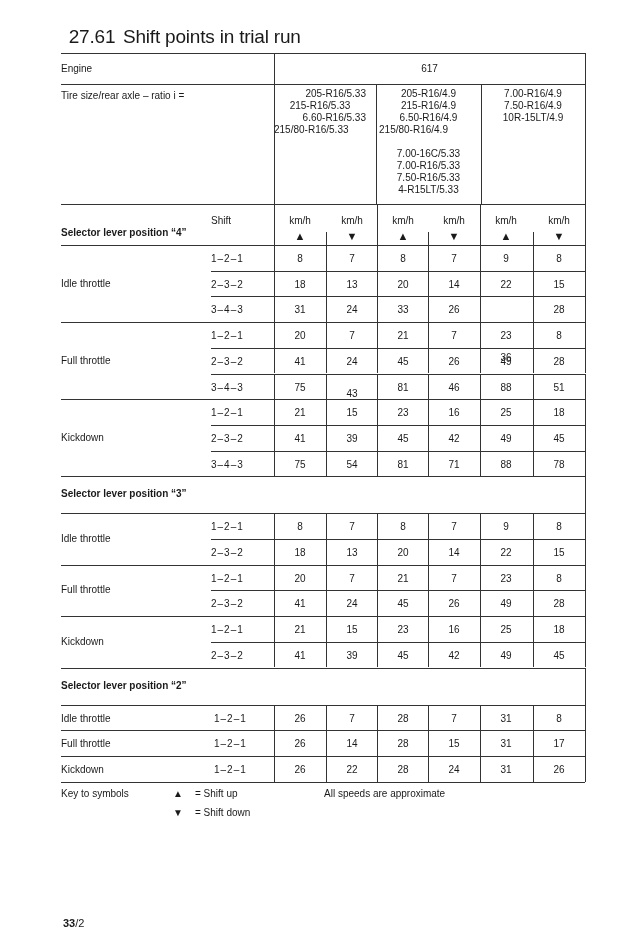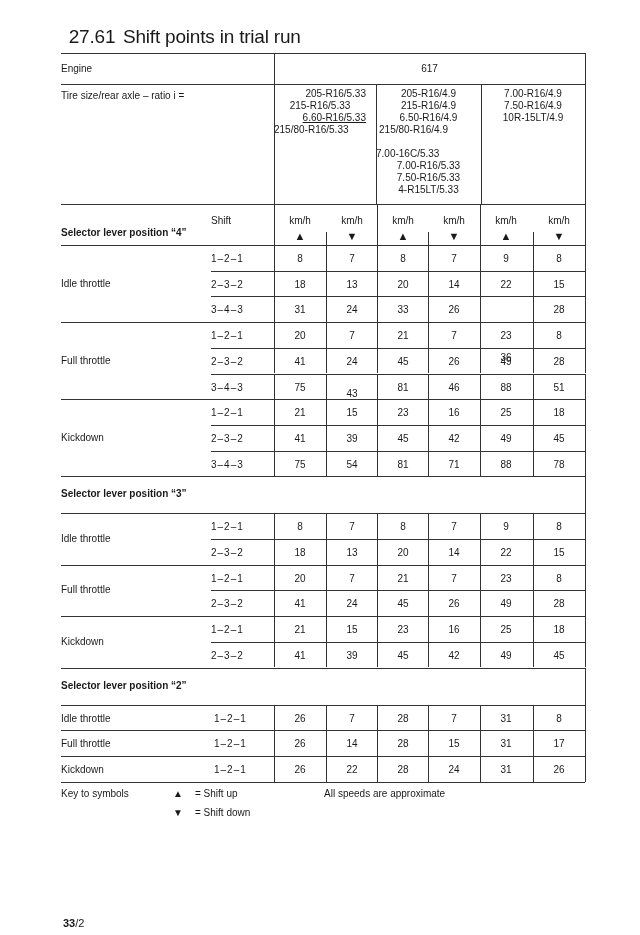--- a/index.html
+++ b/index.html
@@ -28,27 +28,27 @@
 </div>
 
 <div id="table" class="tbl">
     <div class="hline" style="top:0px;left:0px;right:0px;"></div>
     <div class="cell lbl" style="left:0;top:10px;">Engine</div>
     <div class="cell lbl" style="left:213px;top:10px;width:311px;text-align:center;">617</div>
     <div class="hline" style="top:31px;left:0px;right:0px;"></div>
     <div class="cell lbl" style="left:0;top:37px;">Tire size/rear axle – ratio i =</div>
     <div class="cell lbl" style="left:213px;top:35px;width:102px;text-align:right;line-height:12px;padding-right:10px;box-sizing:border-box;">205-R16/5.33</div>
     <div class="cell lbl" style="left:213px;top:47px;width:102px;text-align:center;line-height:12px;padding-right:10px;box-sizing:border-box;">215-R16/5.33</div>
-    <div class="cell lbl" style="left:213px;top:59px;width:102px;text-align:right;line-height:12px;padding-right:10px;box-sizing:border-box;text-decoration:underline;">6.60-R16/5.33</div>
+    <div class="cell lbl" style="left:213px;top:59px;width:102px;text-align:right;line-height:12px;padding-right:10px;box-sizing:border-box;">6.60-R16/5.33</div>
     <div class="cell lbl" style="left:213px;top:71px;width:102px;text-align:left;line-height:12px;padding-right:10px;box-sizing:border-box;">215/80-R16/5.33</div>
     <div class="cell lbl" style="left:315px;top:35px;width:105px;text-align:center;line-height:12px;">205-R16/4.9</div>
     <div class="cell lbl" style="left:315px;top:47px;width:105px;text-align:center;line-height:12px;">215-R16/4.9</div>
     <div class="cell lbl" style="left:315px;top:59px;width:105px;text-align:center;line-height:12px;">6.50-R16/4.9</div>
     <div class="cell lbl" style="left:300px;top:71px;width:105px;text-align:center;line-height:12px;">215/80-R16/4.9</div>
-    <div class="cell lbl" style="left:315px;top:95px;width:105px;text-align:left;line-height:12px;">7.00-16C/5.33</div>
+    <div class="cell lbl" style="left:315px;top:95px;width:105px;text-align:center;line-height:12px;">7.00-16C/5.33</div>
     <div class="cell lbl" style="left:315px;top:107px;width:105px;text-align:center;line-height:12px;">7.00-R16/5.33</div>
     <div class="cell lbl" style="left:315px;top:119px;width:105px;text-align:center;line-height:12px;">7.50-R16/5.33</div>
     <div class="cell lbl" style="left:315px;top:131px;width:105px;text-align:center;line-height:12px;">4-R15LT/5.33</div>
     <div class="cell lbl" style="left:420px;top:35px;width:104px;text-align:center;line-height:12px;">7.00-R16/4.9</div>
     <div class="cell lbl" style="left:420px;top:47px;width:104px;text-align:center;line-height:12px;">7.50-R16/4.9</div>
     <div class="cell lbl" style="left:420px;top:59px;width:104px;text-align:center;line-height:12px;">10R-15LT/4.9</div>
     <div class="hline" style="top:151px;left:0px;right:0px;"></div>
     <div class="vl" style="left:213px;top:0px;height:151px;"></div>
     <div class="vl" style="left:315px;top:31px;height:120px;"></div>
     <div class="vl" style="left:420px;top:31px;height:120px;"></div>

